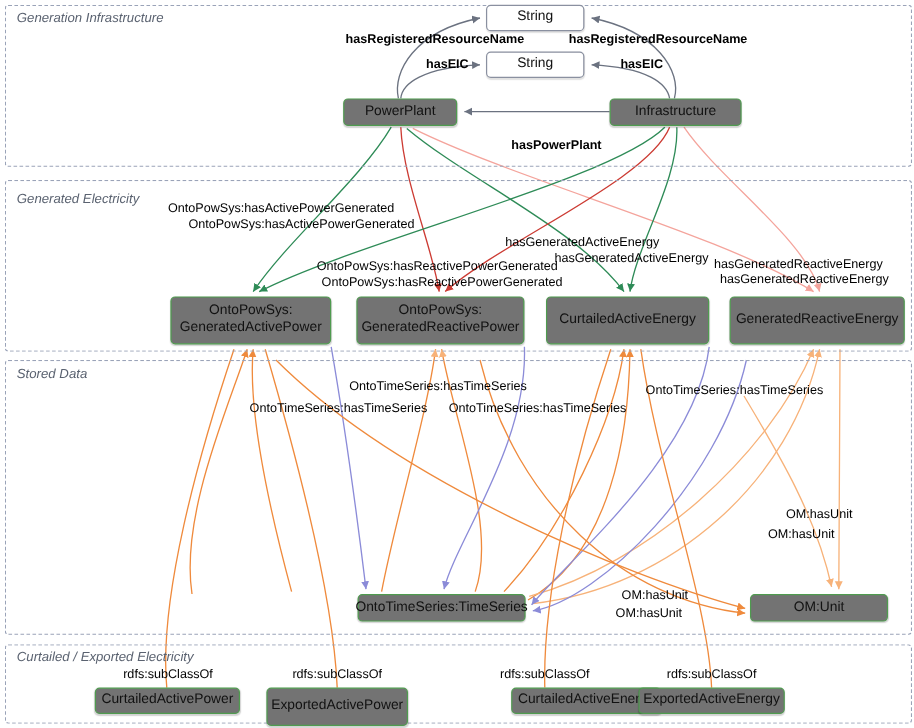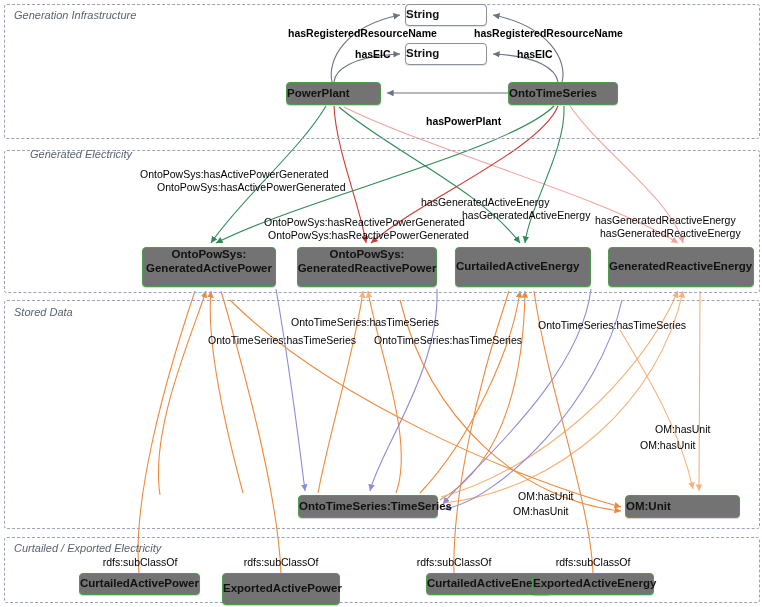--- a/index.html
+++ b/index.html
@@ -3,22 +3,22 @@
 <meta charset="utf-8">
 <style>
   html,body{margin:0;padding:0;background:#ffffff;}
   body{width:762px;height:607px;position:relative;overflow:hidden;
        font-family:"Liberation Sans","DejaVu Sans",sans-serif;}
   #stage{position:absolute;left:0;top:0;width:762px;height:607px;}
   svg.layer{position:absolute;left:0;top:0;width:762px;height:607px;overflow:visible;}
   .panel{position:absolute;border:1px dashed #9aa3b8;border-radius:3px;background:transparent;}
   .panel-label{position:absolute;font-style:italic;font-size:11px;color:#5a6270;white-space:nowrap;}
   .node{position:absolute;box-sizing:border-box;display:flex;align-items:center;
-        text-align:center;border-radius:4px;
-        font-size:11.5px;color:#111;line-height:1.18;z-index:5;font-weight:bold;}
+        justify-content:center;text-align:center;border-radius:4px;
+        font-size:11.5px;color:#111;line-height:1.18;z-index:5;}
   .node.green{background:#737373;border:1.2px solid #4f9b4f;box-shadow:0 1px 1px rgba(0,0,0,.18);}
   .node.plain{background:#ffffff;border:1.2px solid #8a90a0;box-shadow:0 1px 1px rgba(0,0,0,.12);}
   .node span{display:block;}
   .elabel{position:absolute;font-size:10.5px;color:#000;white-space:nowrap;z-index:6;}
   .elabel.bold{font-weight:bold;}
   .elabel.c{transform:translateX(-50%);}
 </style>
 </head>
 <body>
 
@@ -90,39 +90,39 @@
       <path d="M281,573 C278,500 250,390 221,291" stroke="#ef8a3c"></path>
       <path d="M454,573 C452,500 476,390 509,291" stroke="#ef8a3c"></path>
       <path d="M593,573 C590,500 548,390 534,291" stroke="#ef8a3c"></path>
     </g>
   </svg>
 
   <div class="panel" style="left:4px;top:4px;width:754px;height:133px;"></div>
   <div class="panel-label" style="left:14px;top:9px;">Generation Infrastructure</div>
 
   <div class="panel" style="left:4px;top:150px;width:754px;height:141px;"></div>
-  <div class="panel-label" style="left:14px;top:148px;margin-left:16px;">Generated Electricity</div>
+  <div class="panel-label" style="left:14px;top:160px;">Generated Electricity</div>
 
   <div class="panel" style="left:4px;top:300px;width:754px;height:227px;"></div>
   <div class="panel-label" style="left:14px;top:306px;">Stored Data</div>
 
   <div class="panel" style="left:4px;top:537px;width:754px;height:64px;"></div>
   <div class="panel-label" style="left:14px;top:542px;">Curtailed / Exported Electricity</div>
 
   <div class="node plain" style="left:405px;top:4px;width:82px;height:22px;">
     <span>String</span>
   </div>
   <div class="node plain" style="left:405px;top:43px;width:82px;height:22px;">
     <span>String</span>
   </div>
   <div class="node green" style="left:286px;top:82px;width:95px;height:23px;">
     <span>PowerPlant</span>
   </div>
   <div class="node green" style="left:508px;top:82px;width:110px;height:23px;">
-    <span>OntoTimeSeries</span>
+    <span>Infrastructure</span>
   </div>
 
   <div class="node green" style="left:142px;top:247px;width:134px;height:40px;flex-direction:column;">
     <span>OntoPowSys:</span>
     <span>GeneratedActivePower</span>
   </div>
   <div class="node green" style="left:297px;top:247px;width:140px;height:40px;flex-direction:column;">
     <span>OntoPowSys:</span>
     <span>GeneratedReactivePower</span>
   </div>

